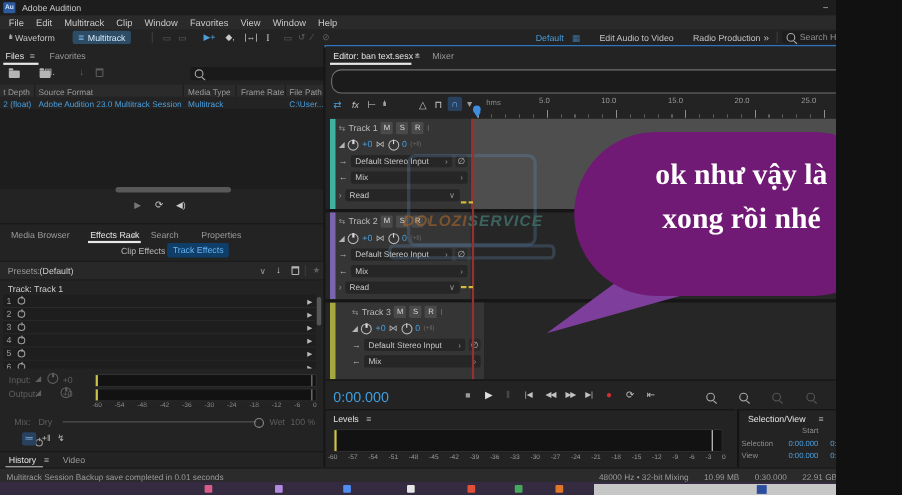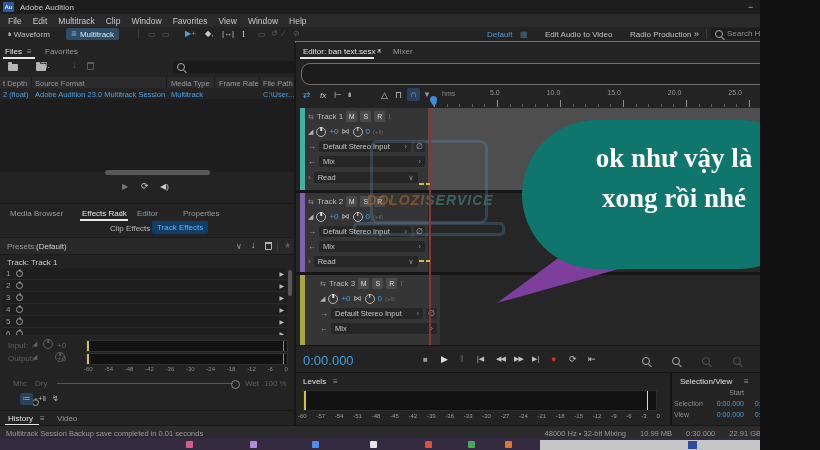--- a/index.html
+++ b/index.html
@@ -130,21 +130,21 @@
       <span style="position:absolute;left:141px;top:3px;color:#c9c9c9;font-size:9px;">⟳</span>
       <span style="position:absolute;left:160px;top:4px;color:#c9c9c9;font-size:8px;">◀)</span>
     </div>
   </div>
 
   <div class="abs" style="left:0;top:203px;width:294px;height:207px;background:#232323;border-top:1px solid #171717;">
     <span class="abs tab" style="left:10px;top:5px;">Media Browser</span>
     <span class="abs white" style="left:82px;top:5px;">Effects Rack</span>
     <span class="abs" style="left:120px;top:5px;color:#9a9a9a;">≡</span>
     <div class="abs" style="left:80px;top:15px;width:48px;height:2px;background:#e8e8e8;"></div>
-    <span class="abs tab" style="left:137px;top:5px;">Editor</span>
+    <span class="abs tab" style="left:137px;top:5px;">Search</span>
     <span class="abs tab" style="left:183px;top:5px;">Properties</span>
     
     <span class="abs" style="left:110px;top:20px;color:#b9b9b9;">Clip Effects</span>
     <div class="abs" style="left:152px;top:17px;height:13px;padding:0 5px;background:#0f3f69;border-radius:2px;display:flex;align-items:center;">
       <span style="color:#66b2f2;">Track Effects</span>
     </div>
     
     <div class="abs" style="left:0;top:33px;width:294px;height:16px;background:#282828;border-top:1px solid #1b1b1b;border-bottom:1px solid #1b1b1b;">
       <span class="abs" style="left:7px;top:4px;color:#9a9a9a;">Presets:</span>
       <span class="abs" style="left:36px;top:4px;color:#cfcfcf;">(Default)</span>
@@ -432,21 +432,21 @@
 
   <div class="abs" style="left:429px;top:108px;width:2px;height:237px;background:#93322e;"></div>
   <div class="abs" style="left:419px;top:183px;width:5px;height:2px;background:#d6bb3a;"></div>
   <div class="abs" style="left:426px;top:183px;width:4px;height:2px;background:#d6bb3a;"></div>
   <div class="abs" style="left:419px;top:260px;width:5px;height:2px;background:#d6bb3a;"></div>
   <div class="abs" style="left:426px;top:260px;width:4px;height:2px;background:#d6bb3a;"></div>
 
   <svg class="abs" style="left:470px;top:245px;" width="200" height="70">
     <polygon points="95,8 170,18 27,58" fill="#7d3f9b"></polygon>
   </svg>
-  <div class="abs" style="left: 522px; top: 120px; width: 292px; height: 149px; border-radius: 75px; background: #0f766e;">
+  <div class="abs" style="left: 522px; top: 120px; width: 292px; height: 149px; border-radius: 75px; background: #701a75;">
     <div style="padding-top:18px;padding-left:12px;text-align:center;font-family:'Liberation Serif','DejaVu Serif',serif;font-weight:bold;font-size:27px;line-height:40px;color:#fff;">
       <div>ok như vậy là</div>
       <div>xong rồi nhé</div>
     </div>
   </div>
 
   <div class="abs" style="left:296px;top:345px;width:524px;height:27px;background:#232323;border-top:1px solid #151515;">
     <span class="abs" style="left:7px;top:7px;font-size:13px;color:#3f9ede;">0:00.000</span>
     <span class="ticon abs" style="left:127px;top:9px;color:#9a9a9a;font-size:8px;">■</span>
     <span class="ticon abs" style="left:145px;top:8px;color:#e0e0e0;">▶</span>

